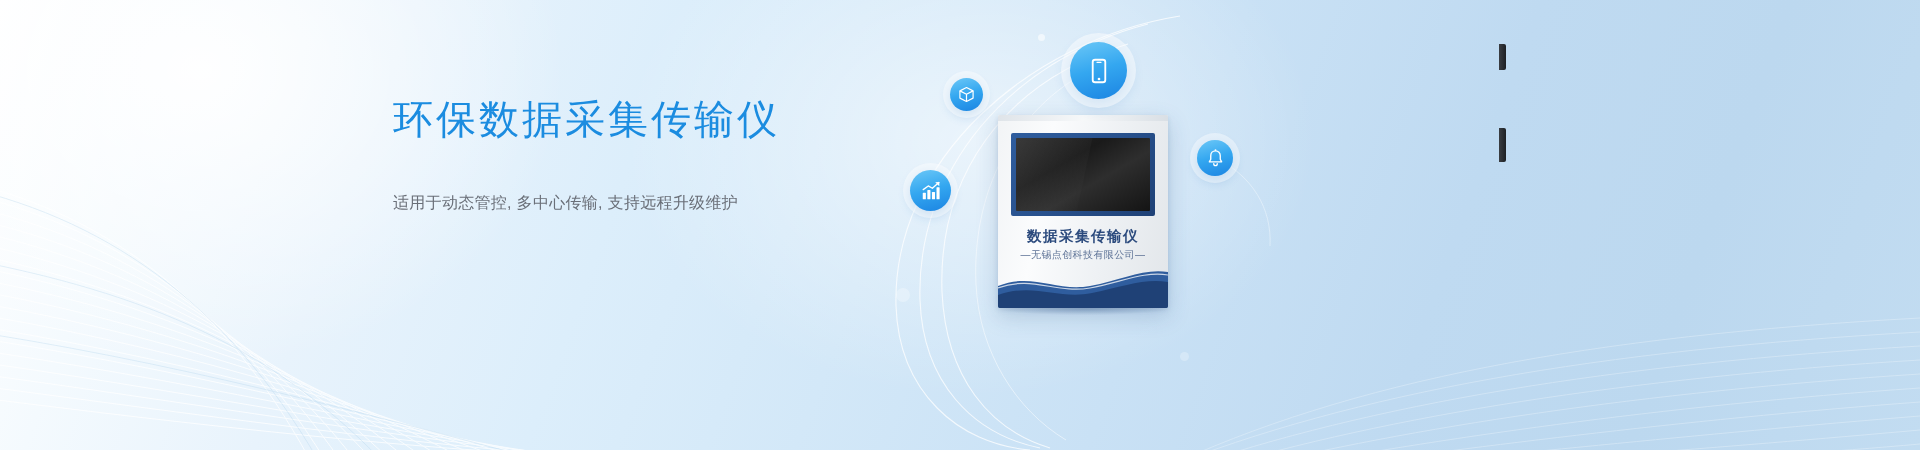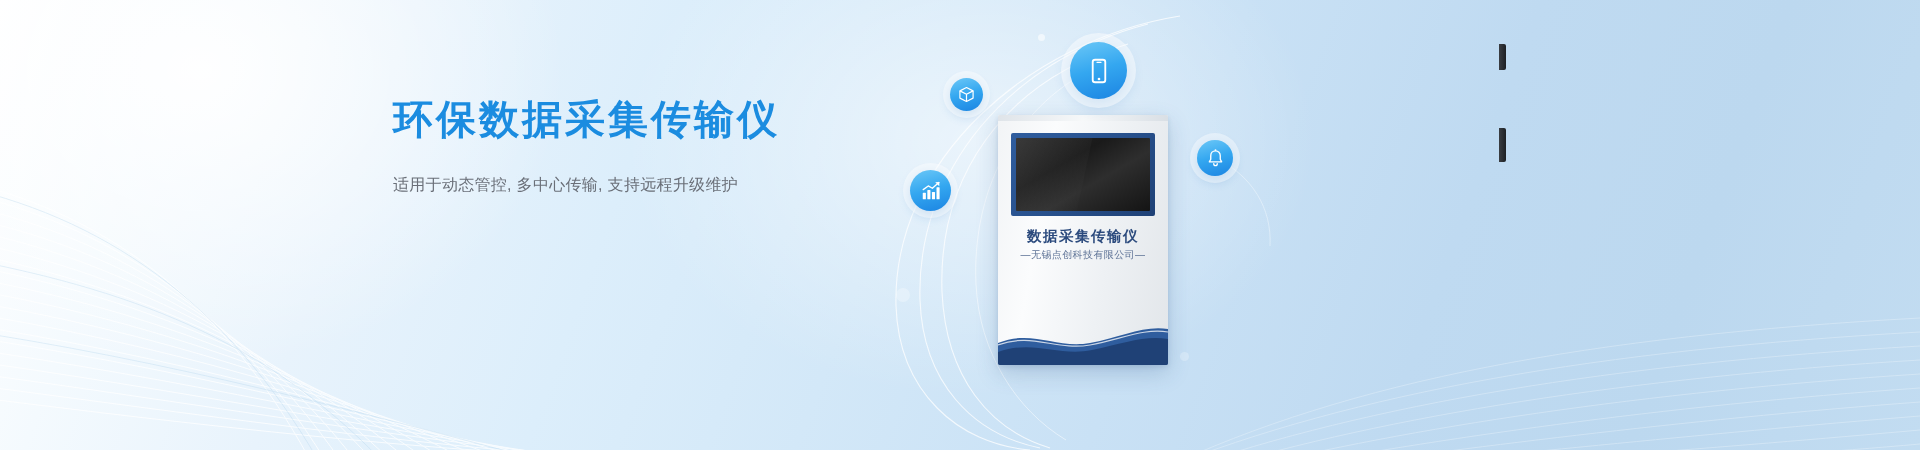--- a/index.html
+++ b/index.html
@@ -57,46 +57,46 @@
   
   .text-block {
     position:absolute;
     left:393px; top:95px;
     width:520px;
   }
   .hero-title {
     font-size:40px;
     letter-spacing:3px;
     color:#1b8ce0;
-    font-weight:700;
+    font-weight:400;
     line-height:1.2;
     white-space:nowrap;
   }
-  .hero-lines { margin-top:28px; }
+  .hero-lines { margin-top:46px; }
   .hero-line {
     font-size:16px;
     color:#6a6f78;
     line-height:28px;
     letter-spacing:.3px;
     white-space:nowrap;
   }
 
   
   .visual {
     position:absolute;
     left:880px; top:0;
     width:620px; height:450px;
   }
   .orbits { position:absolute; left:0; top:0; width:620px; height:450px; }
 
   
   .device {
     position:absolute;
     left:118px; top:115px;
-    width:170px; height:250px;
+    width:170px; height:193px;
     background:linear-gradient(100deg,#f2f4f6 0%,#fbfcfd 28%,#eef1f4 62%,#e2e6ea 100%);
     box-shadow:0 8px 22px rgba(40,80,130,.22), 0 2px 5px rgba(40,80,130,.14);
     border-radius:2px;
     overflow:hidden;
   }
   .device-topbar {
     position:absolute; left:0; top:0; width:100%; height:6px;
     background:linear-gradient(90deg,#dfe4e9,#f6f8f9,#d9dfe5);
   }
   .device-bezel {

